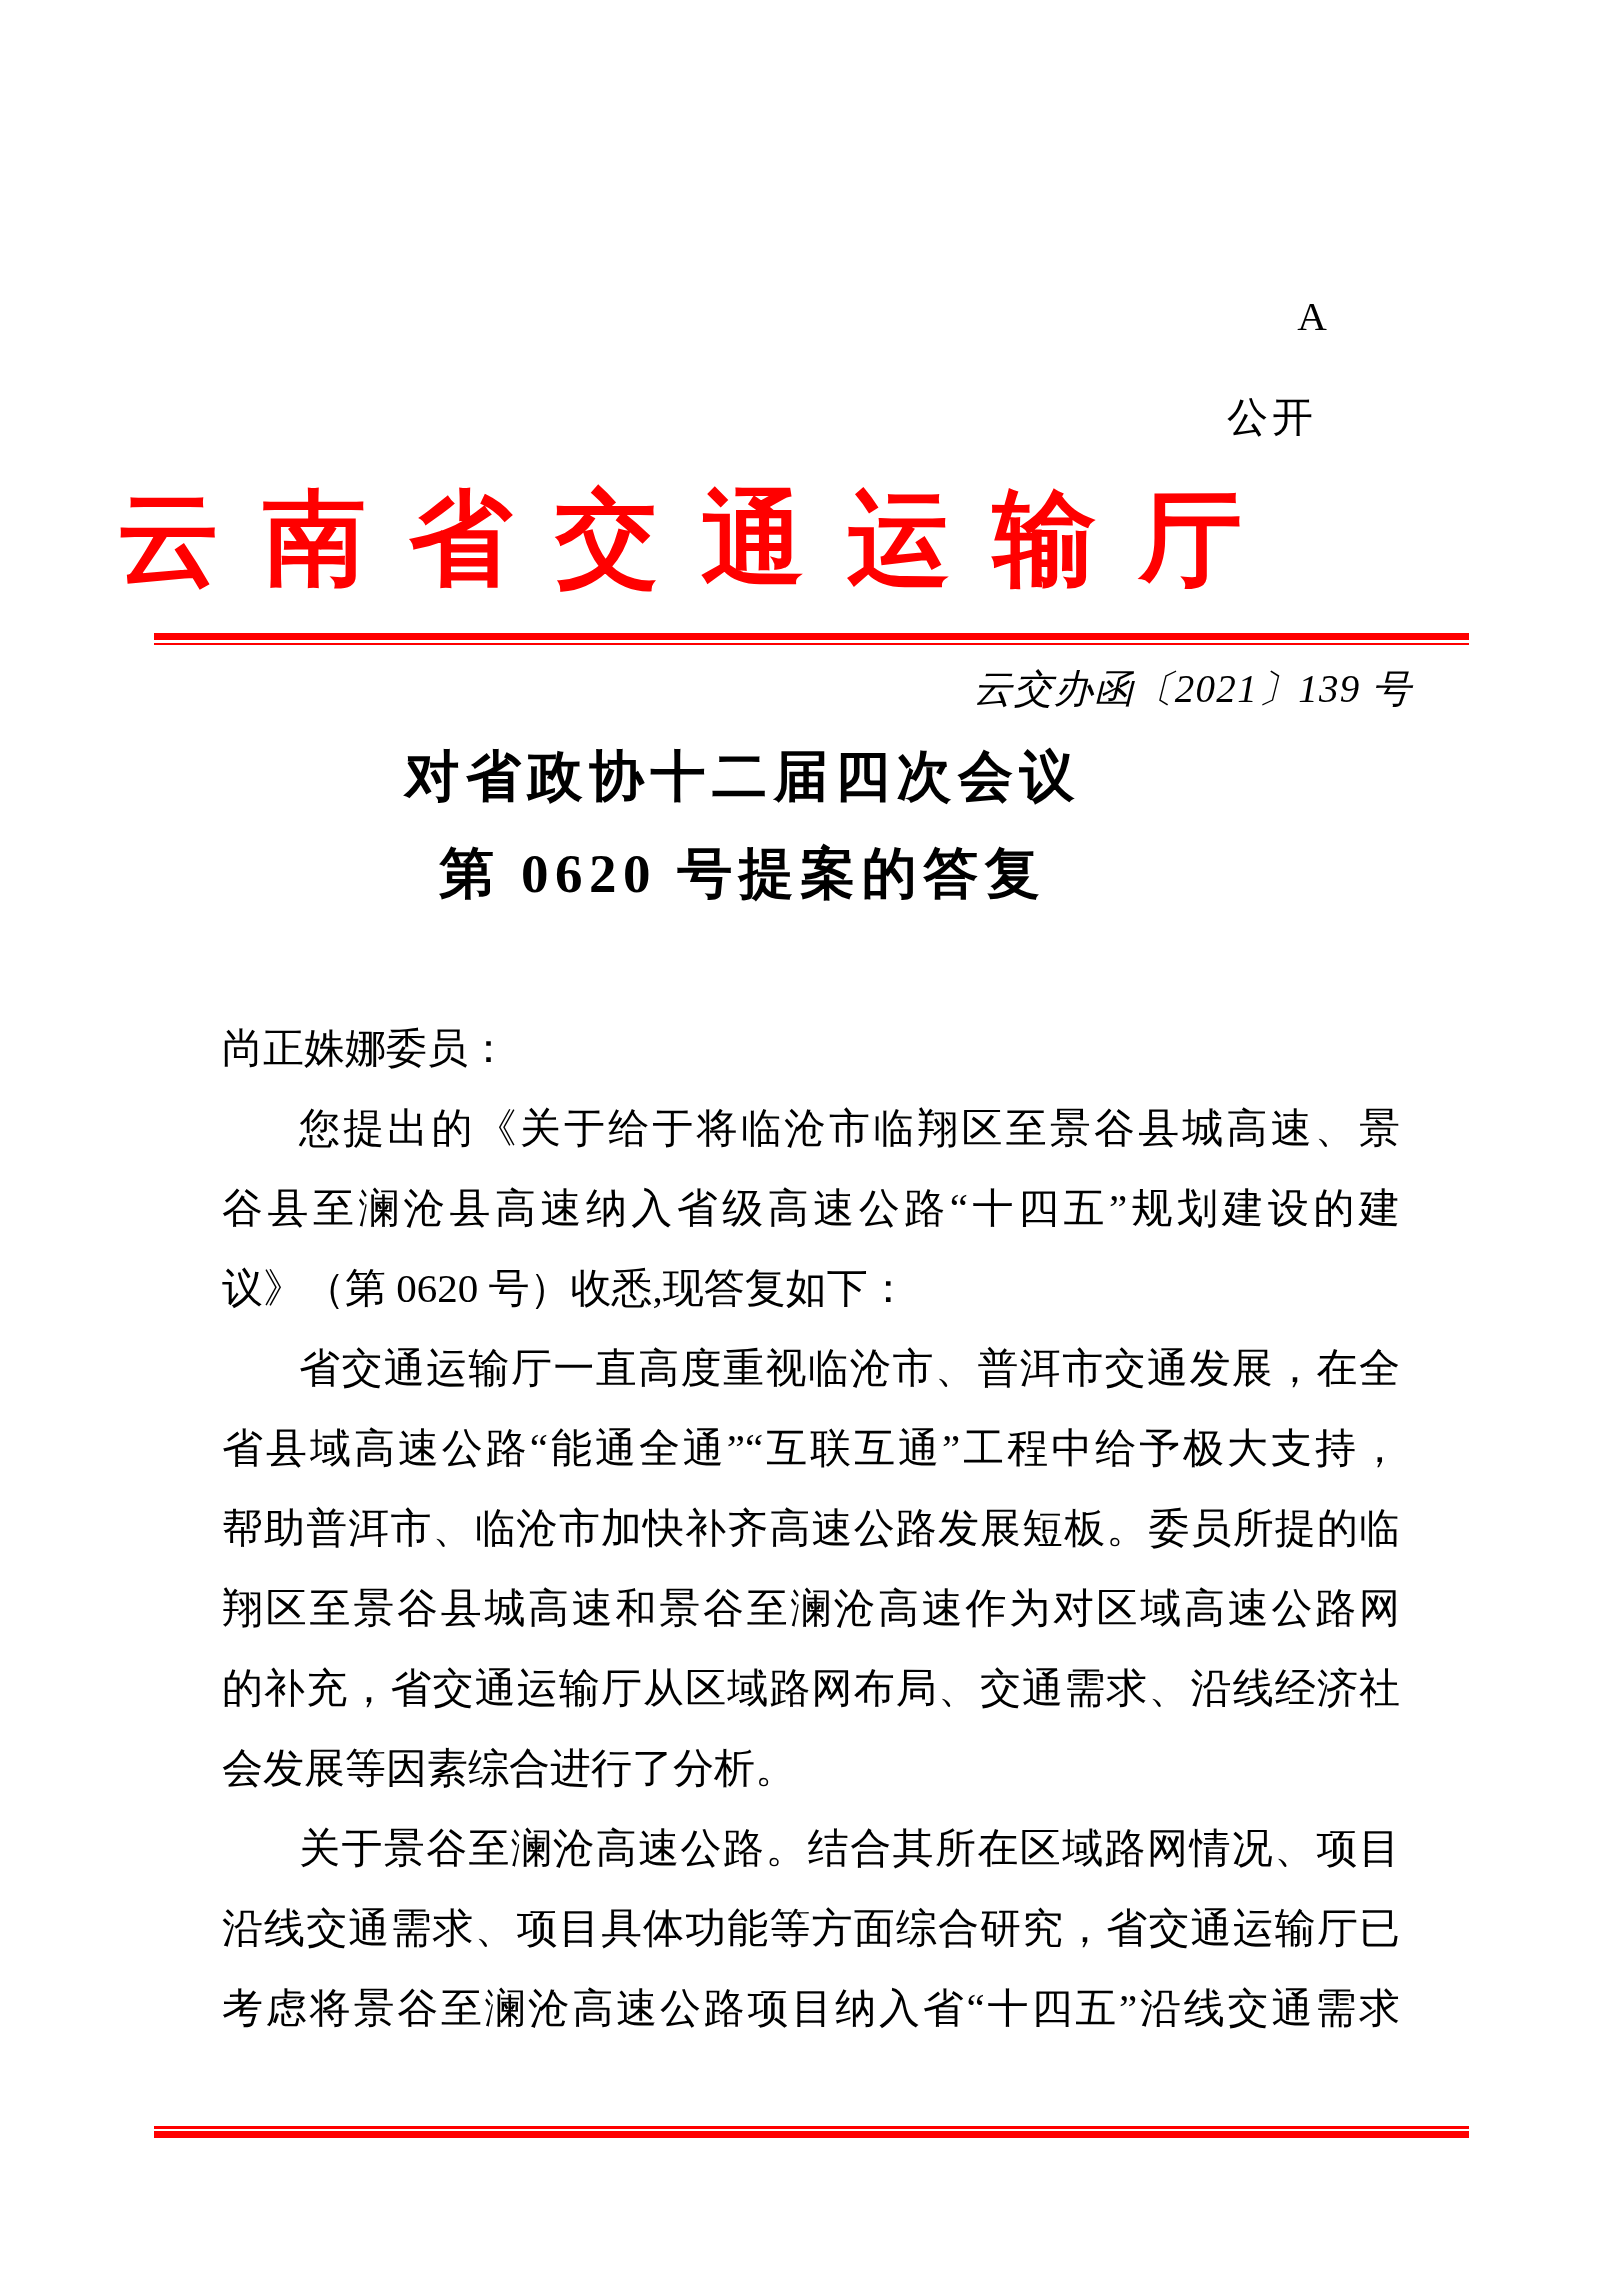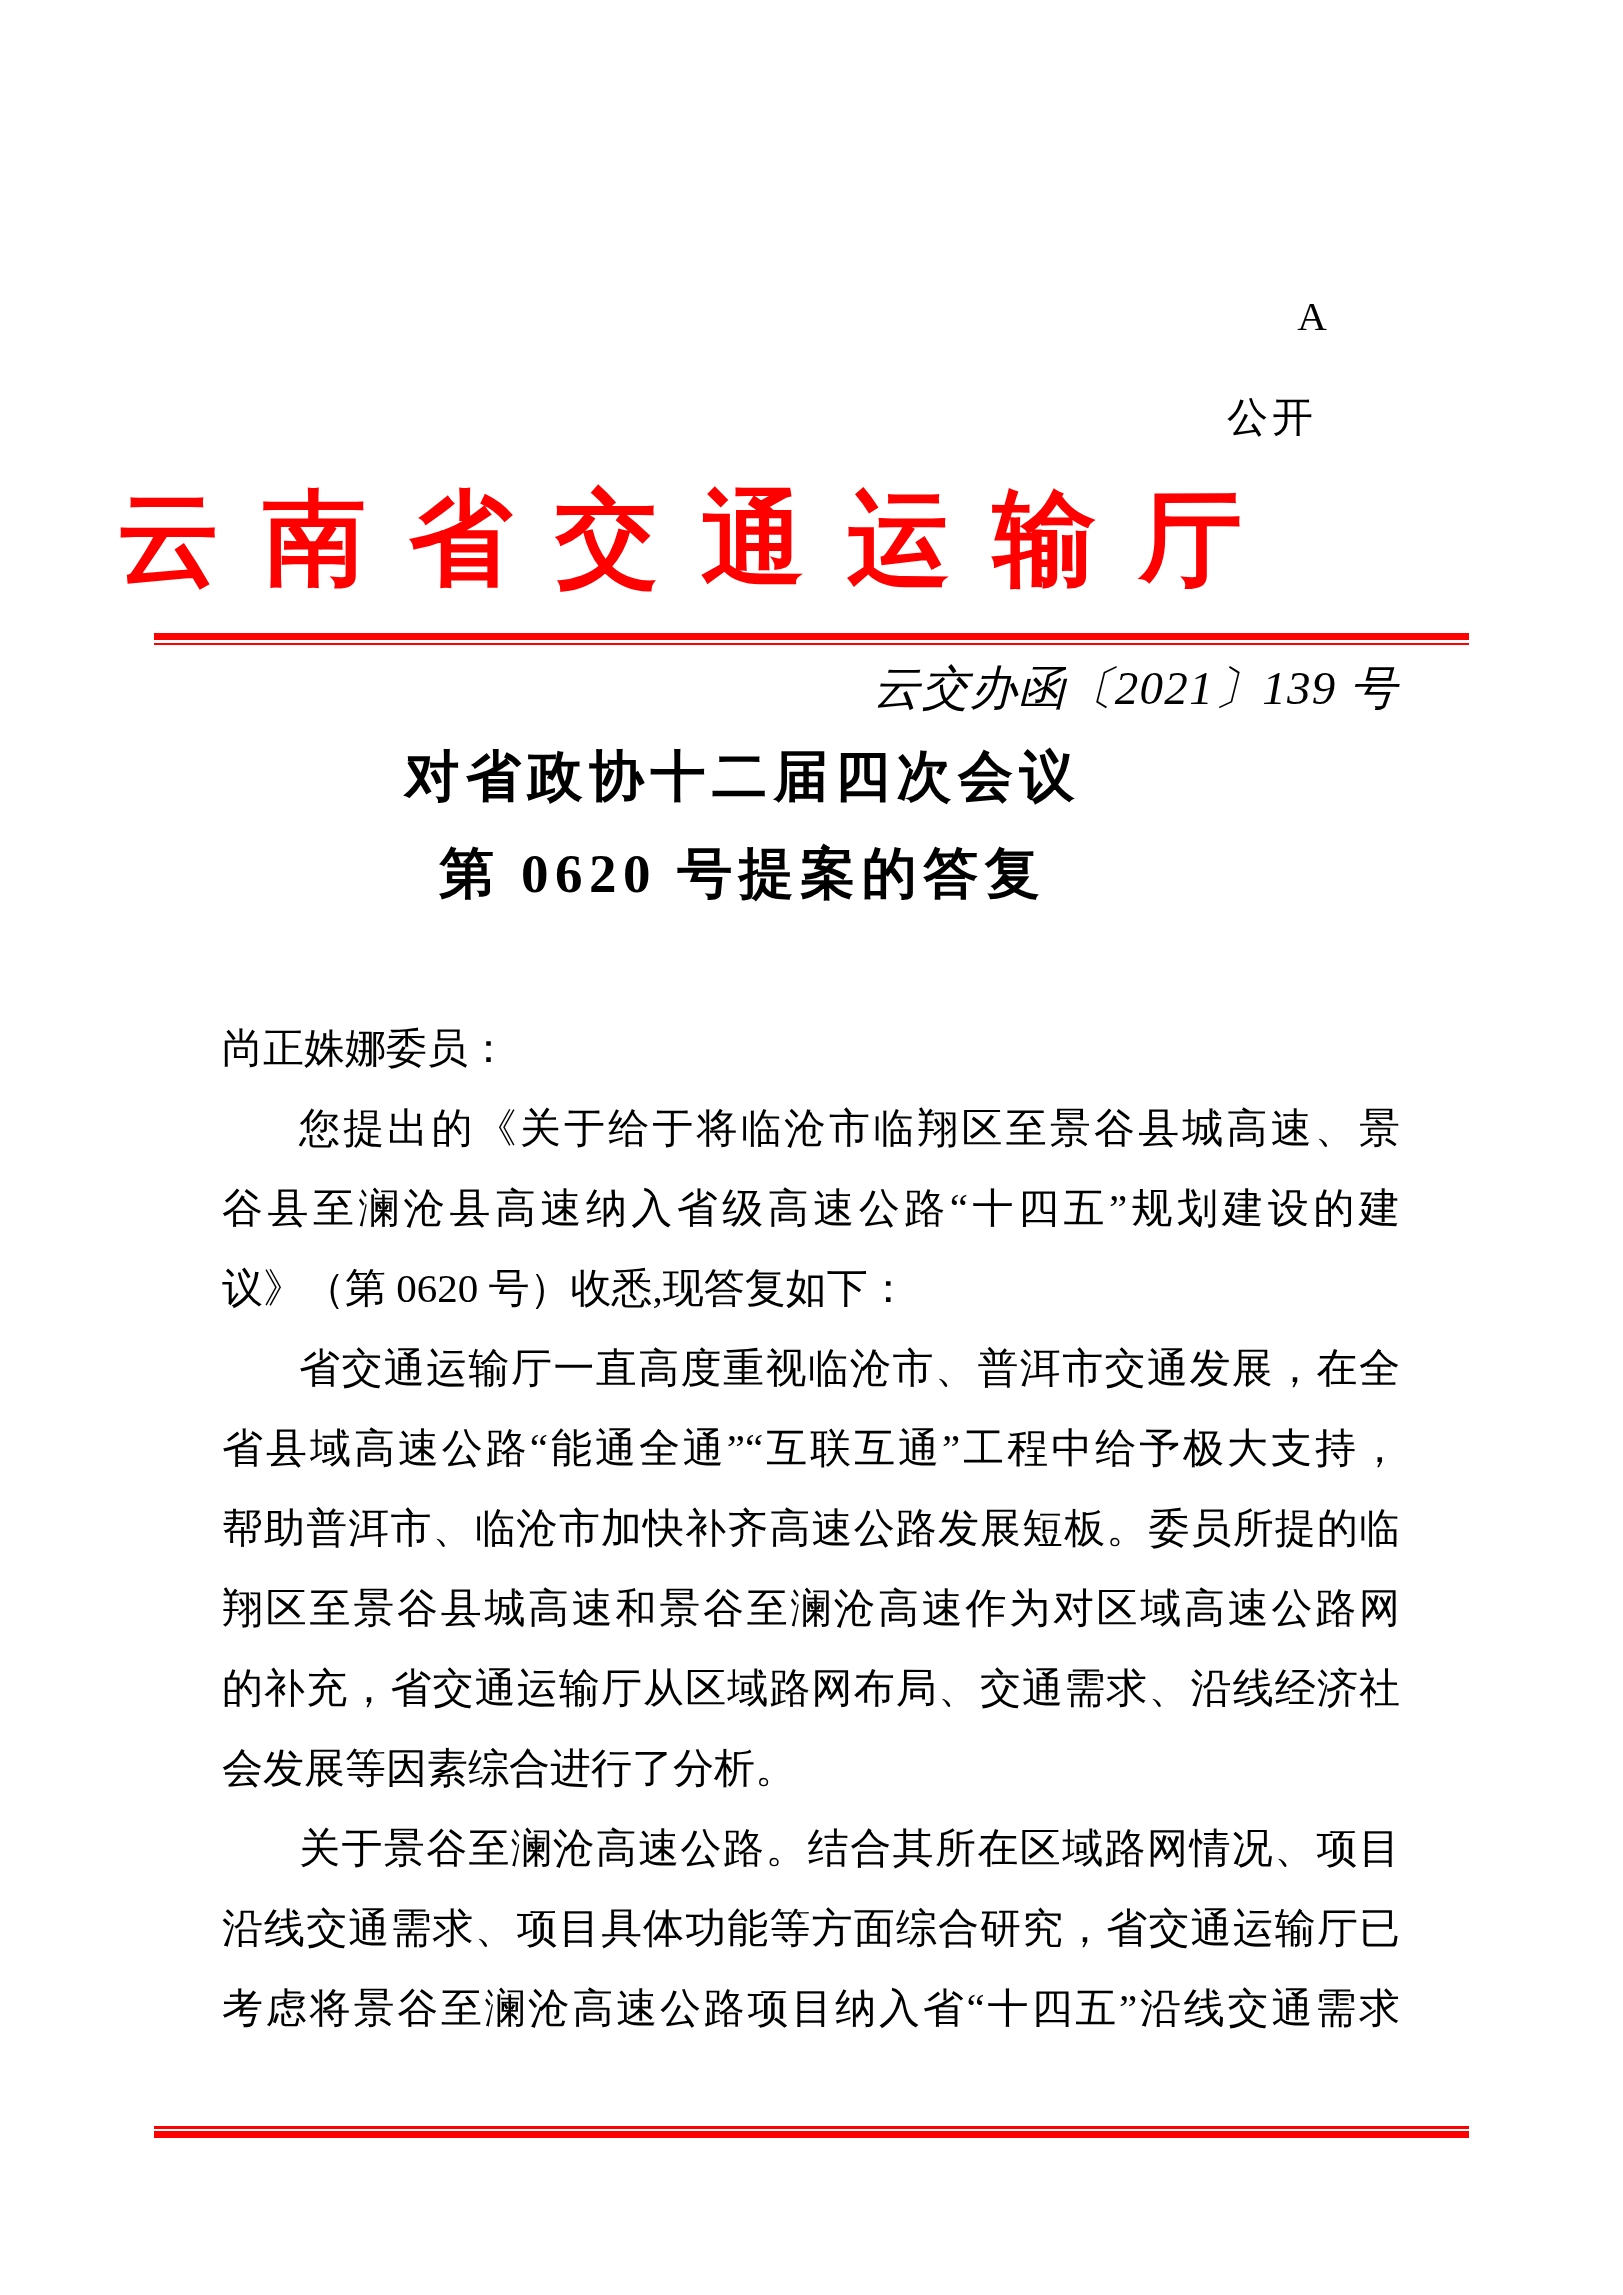--- a/index.html
+++ b/index.html
@@ -45,23 +45,23 @@
   .rule .gap { width:100%; height:2.6px; background:#ffffff; }
   .rule-top { top:633px; }
   .rule-top .thick { height:7.2px; }
   .rule-top .thin  { height:2.6px; }
   .rule-bottom { top:2126px; }
   .rule-bottom .thin  { height:2.6px; }
   .rule-bottom .thick { height:7.2px; }
 
   
   .doc-number {
-    position:absolute; top:665px; left:220px; width:1178px;
+    position:absolute; top:665px; left:234px; width:1178px;
     text-align:right;
-    font-size:47px; line-height:47px;
+    font-size:39px; line-height:47px;
     font-style:italic;
     letter-spacing:1.3px;
   }
 
   
   .doc-title-line {
     position:absolute; left:0; width:1479px;
     text-align:center;
     font-weight:bold;
     font-size:55px; line-height:60px;

